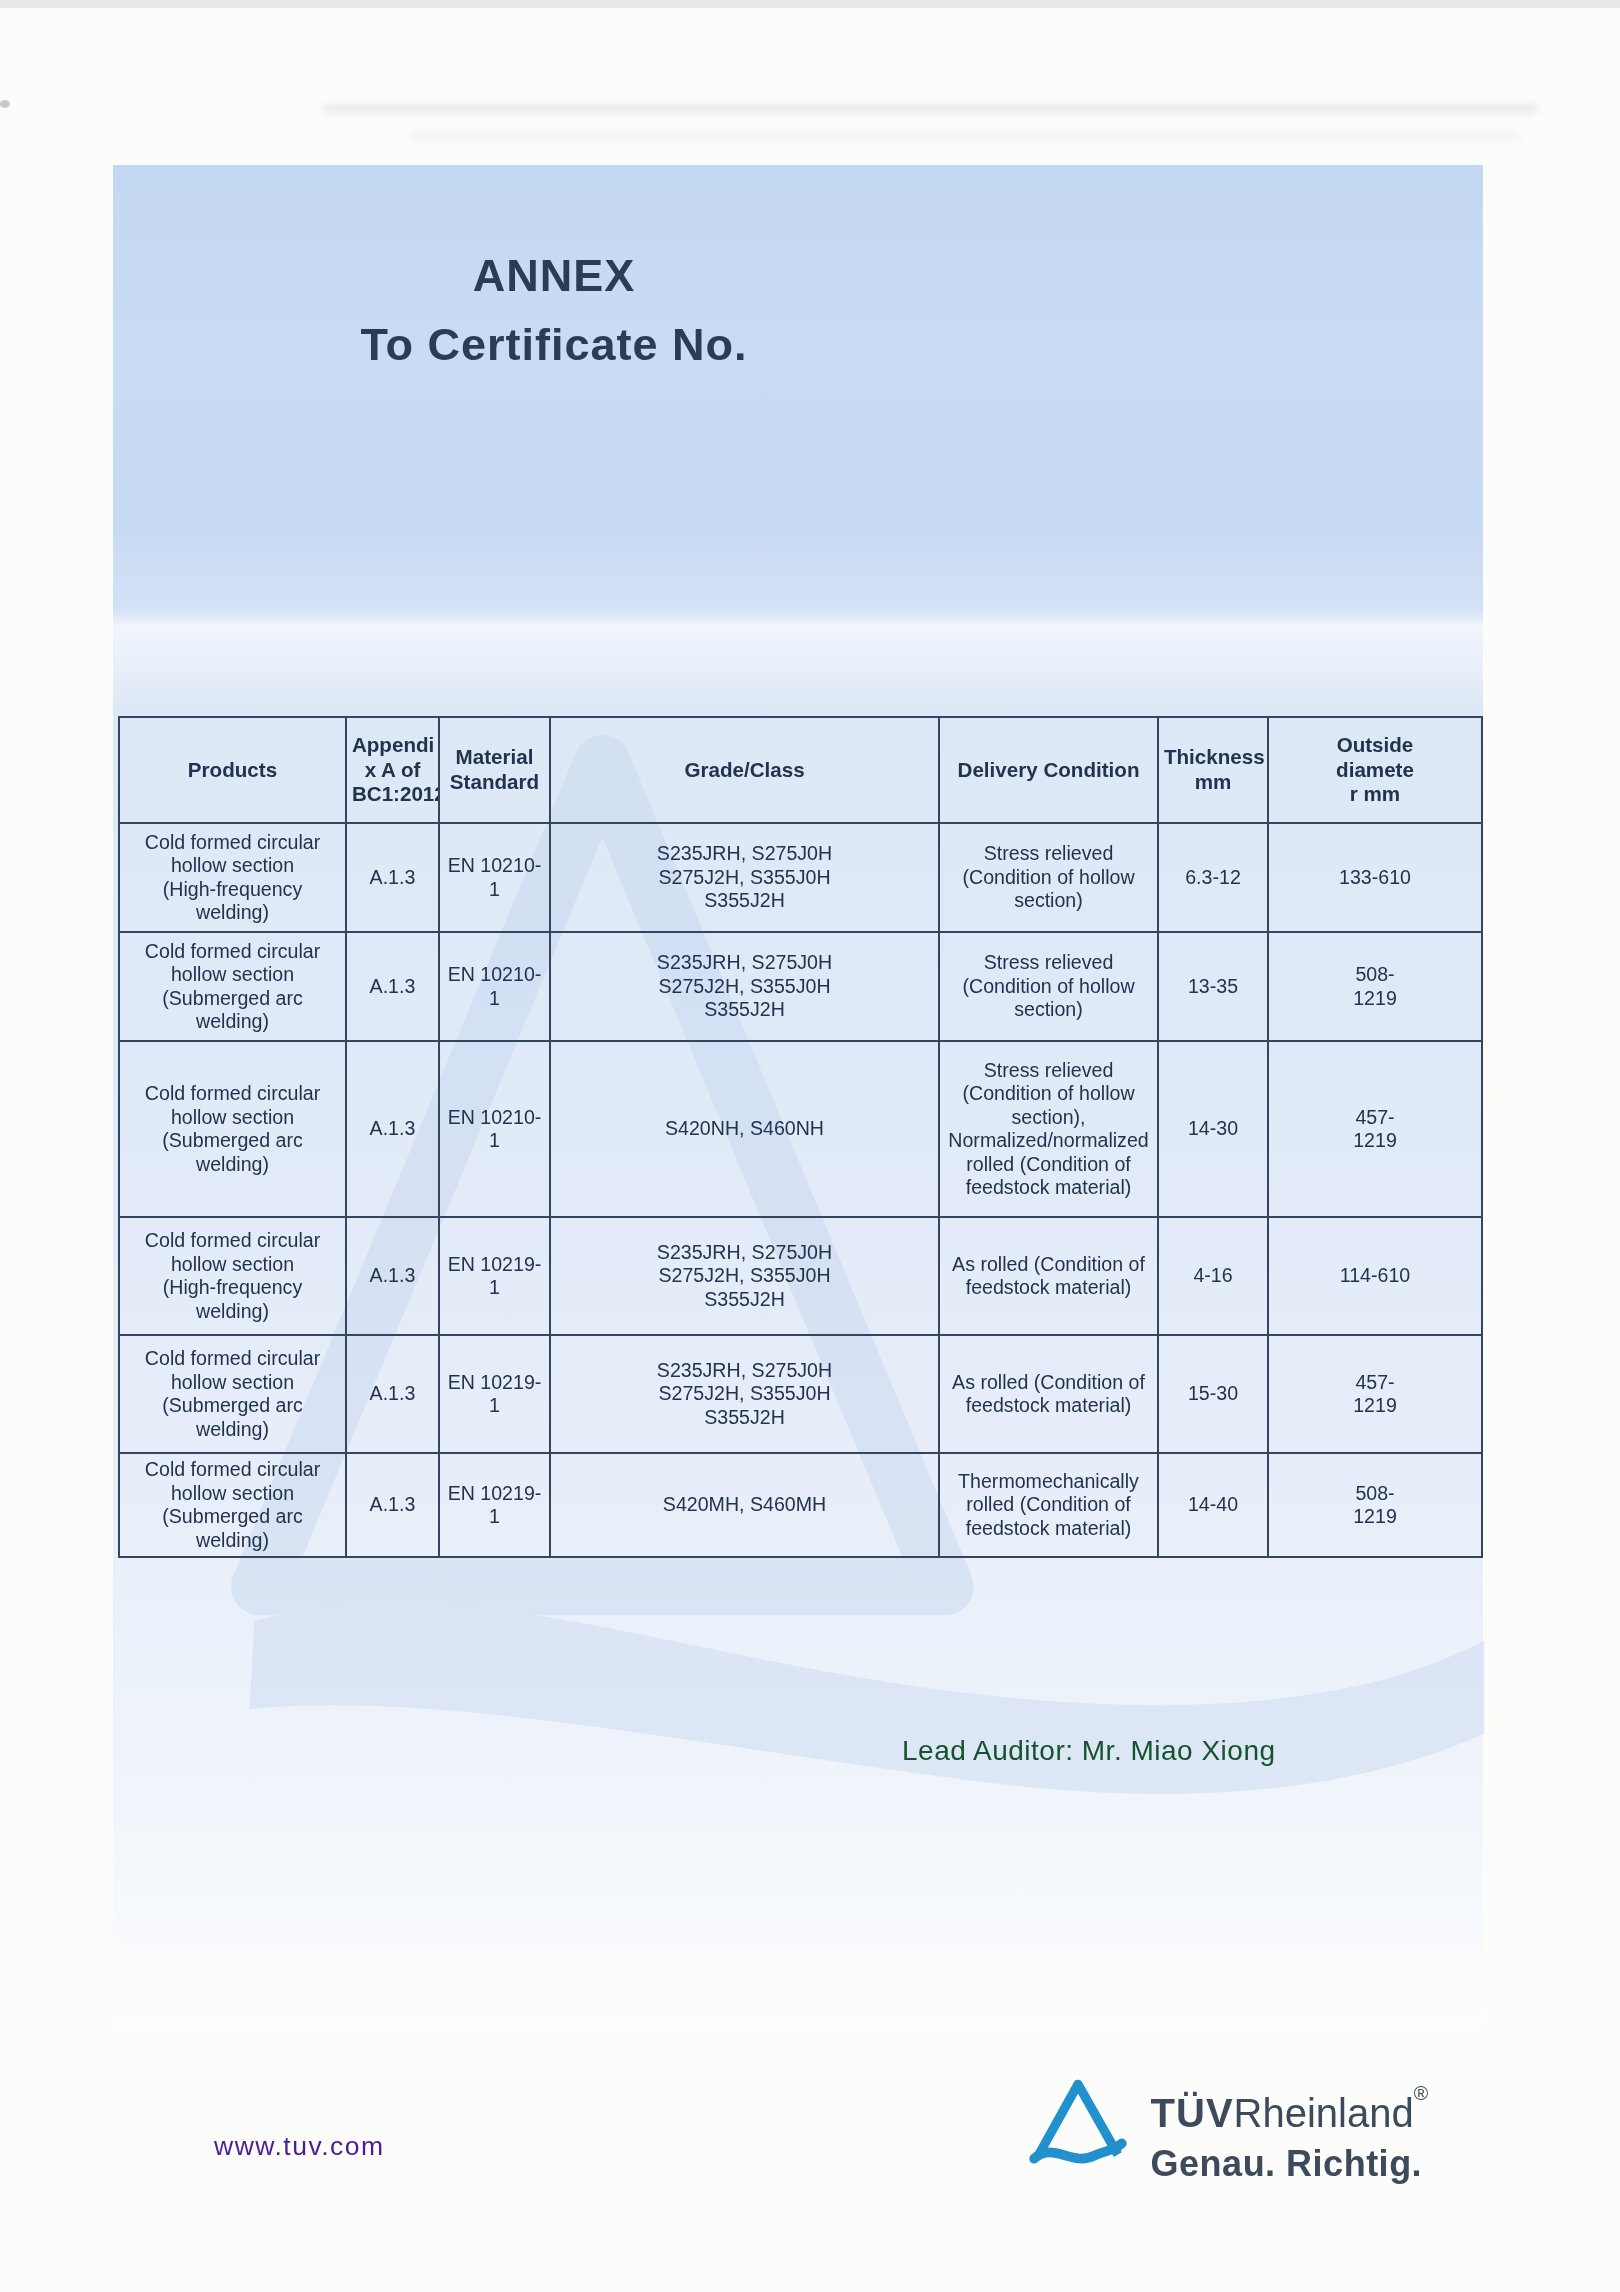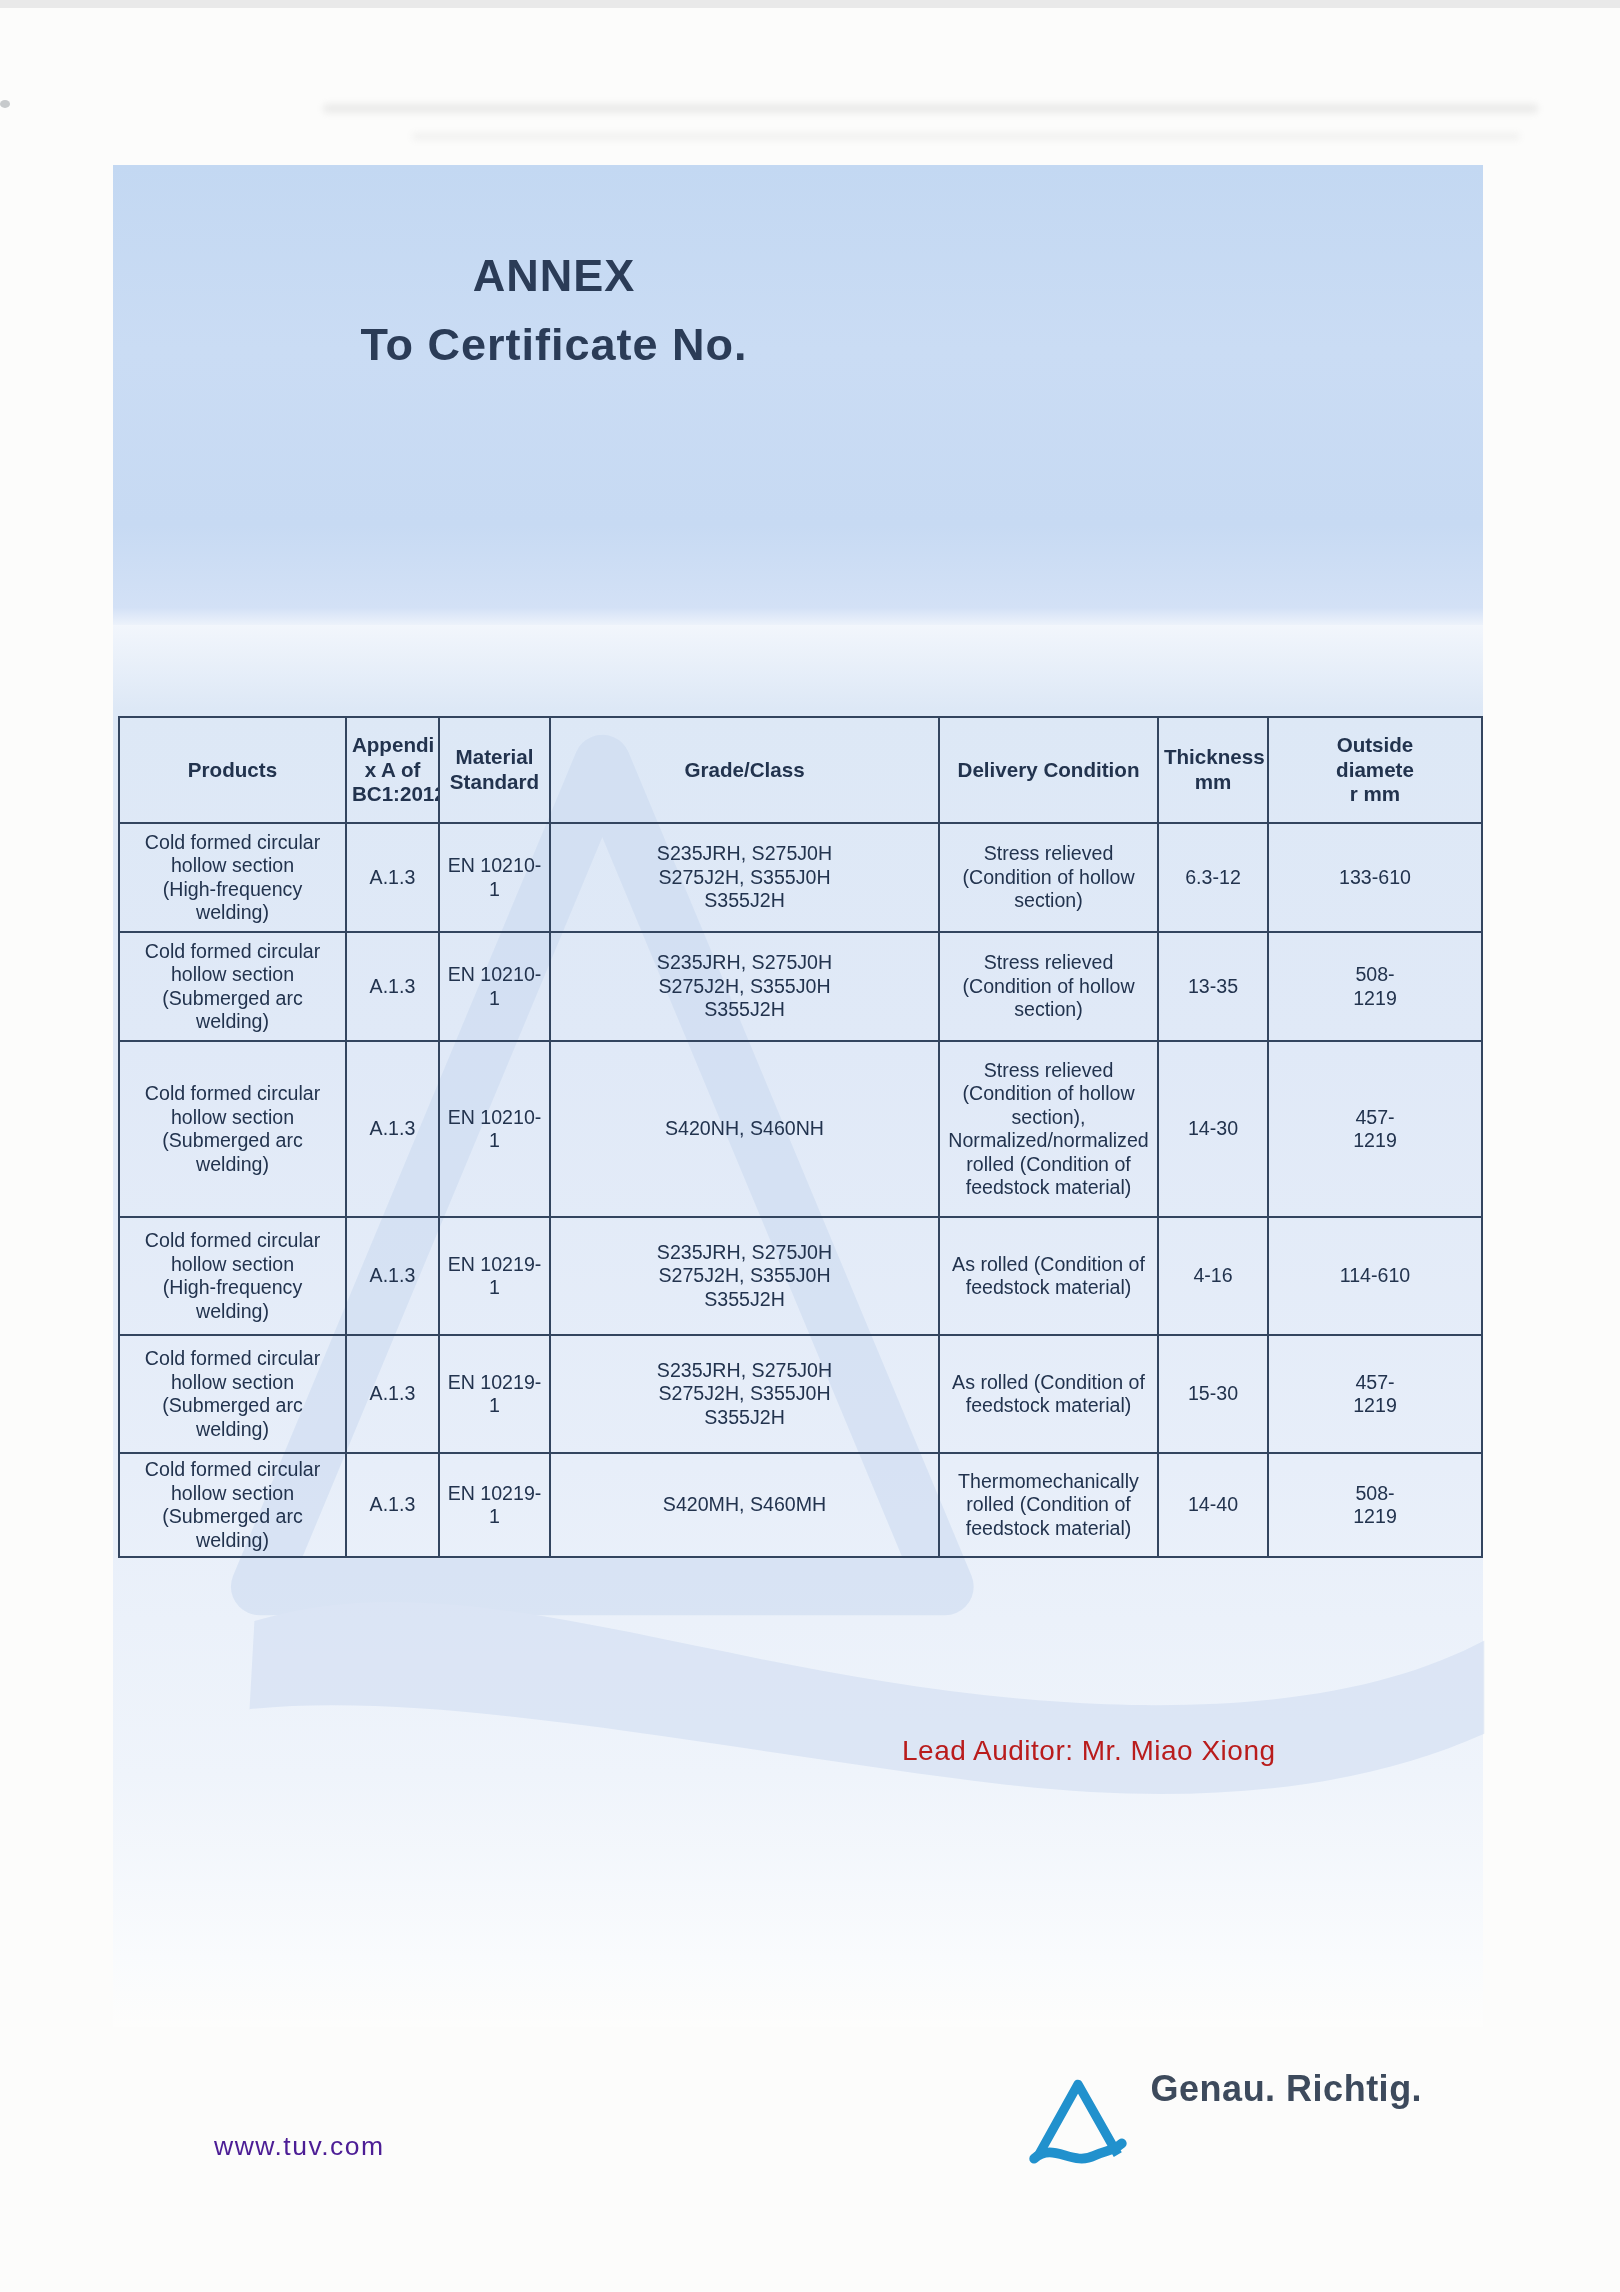--- a/index.html
+++ b/index.html
@@ -50,21 +50,21 @@
     white-space:pre-line;
     line-height:1.2;
     overflow:hidden;
   }
   table.cert{border:2.9px solid #33455f;}
   table.cert th{font-weight:bold;font-size:20.6px;}
   table.cert td{font-size:19.6px;}
 
   .sig{
     position:absolute;left:902px;top:1727px;
-    font-size:28px;color:#b91c1c;letter-spacing:0.5px;
+    font-size:28px;color:#14532d;letter-spacing:0.5px;
   }
   .website{
     position:absolute;left:214px;top:2123px;
     font-size:26.5px;letter-spacing:1.5px;color:#4c1d95;
   }
   .logo{
     position:absolute;left:1027px;top:2058px;
     display:flex;align-items:flex-start;
   }
   .logo-triangle{width:102px;height:98px;margin-top:7.8px;}
@@ -229,18 +229,21 @@
   <div class="sig">Lead Auditor: Mr. Miao Xiong</div>
 
   <div class="website">www.tuv.com</div>
 
   <div class="logo">
     <svg class="logo-triangle" viewBox="0 0 100 92" aria-hidden="true">
       <path d="M 11,78 L 50,8 L 89,77" fill="none" stroke="#2191cd" stroke-width="9" stroke-linejoin="round"></path>
       <path d="M 7,81 C 26,64 44,89 66,78 C 77,72.5 84,74 93,66" fill="none" stroke="#2191cd" stroke-width="9.5" stroke-linecap="round"></path>
     </svg>
     <div class="logo-text">
+      <div class="brand-line">
+        <span class="brand-bold">TÜV</span><span class="brand-reg">Rheinland</span><span class="brand-r">®</span>
+      </div>
       <div class="tagline">Genau. Richtig.</div>
     </div>
   </div>
 
 </div>
 
 
 </body></html>

